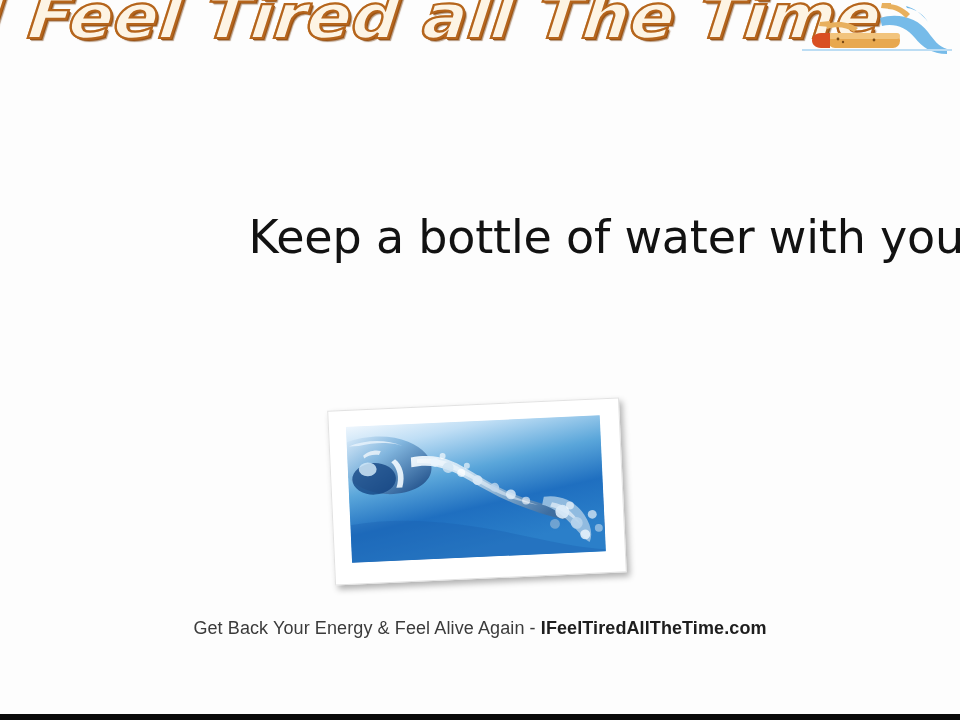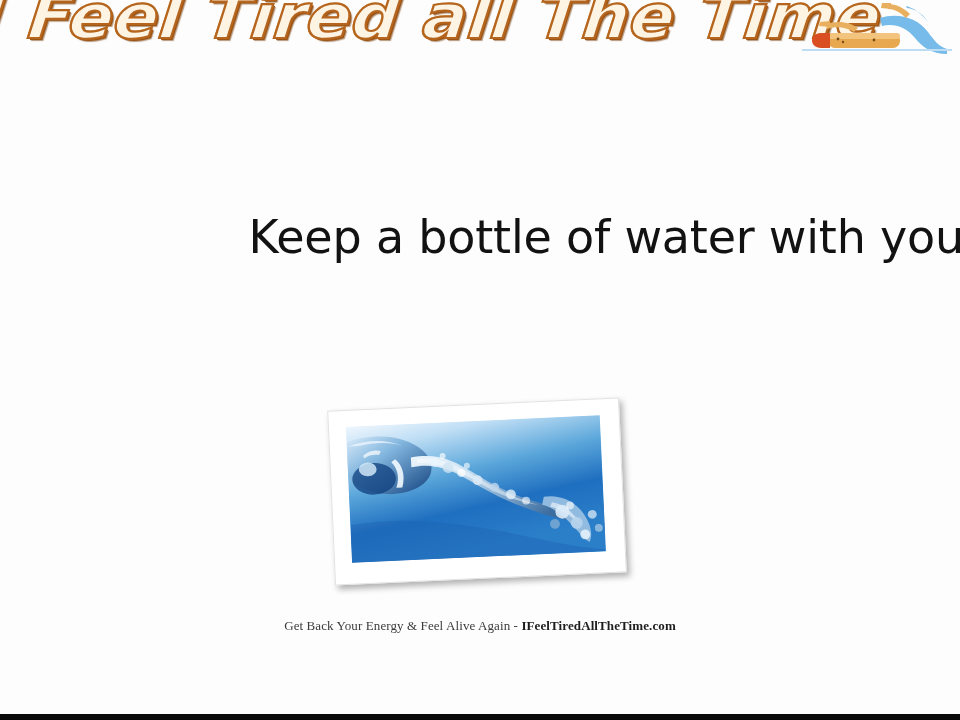--- a/index.html
+++ b/index.html
@@ -128,22 +128,22 @@
   }
 
   
   .footer-line {
     position: absolute;
     left: 0;
     top: 618px;
     width: 960px;
     text-align: center;
     color: #3b3b3b;
-    font-family: Liberation Serif, serif;
-    font-size: 13px;
+    font-family: Liberation Sans, sans-serif;
+    font-size: 18px;
     letter-spacing: 0.1px;
   }
   .footer-line .domain {
     font-weight: bold;
     color: #1e1e1e;
   }
 
   
   .bottom-bar {
     position: absolute;

